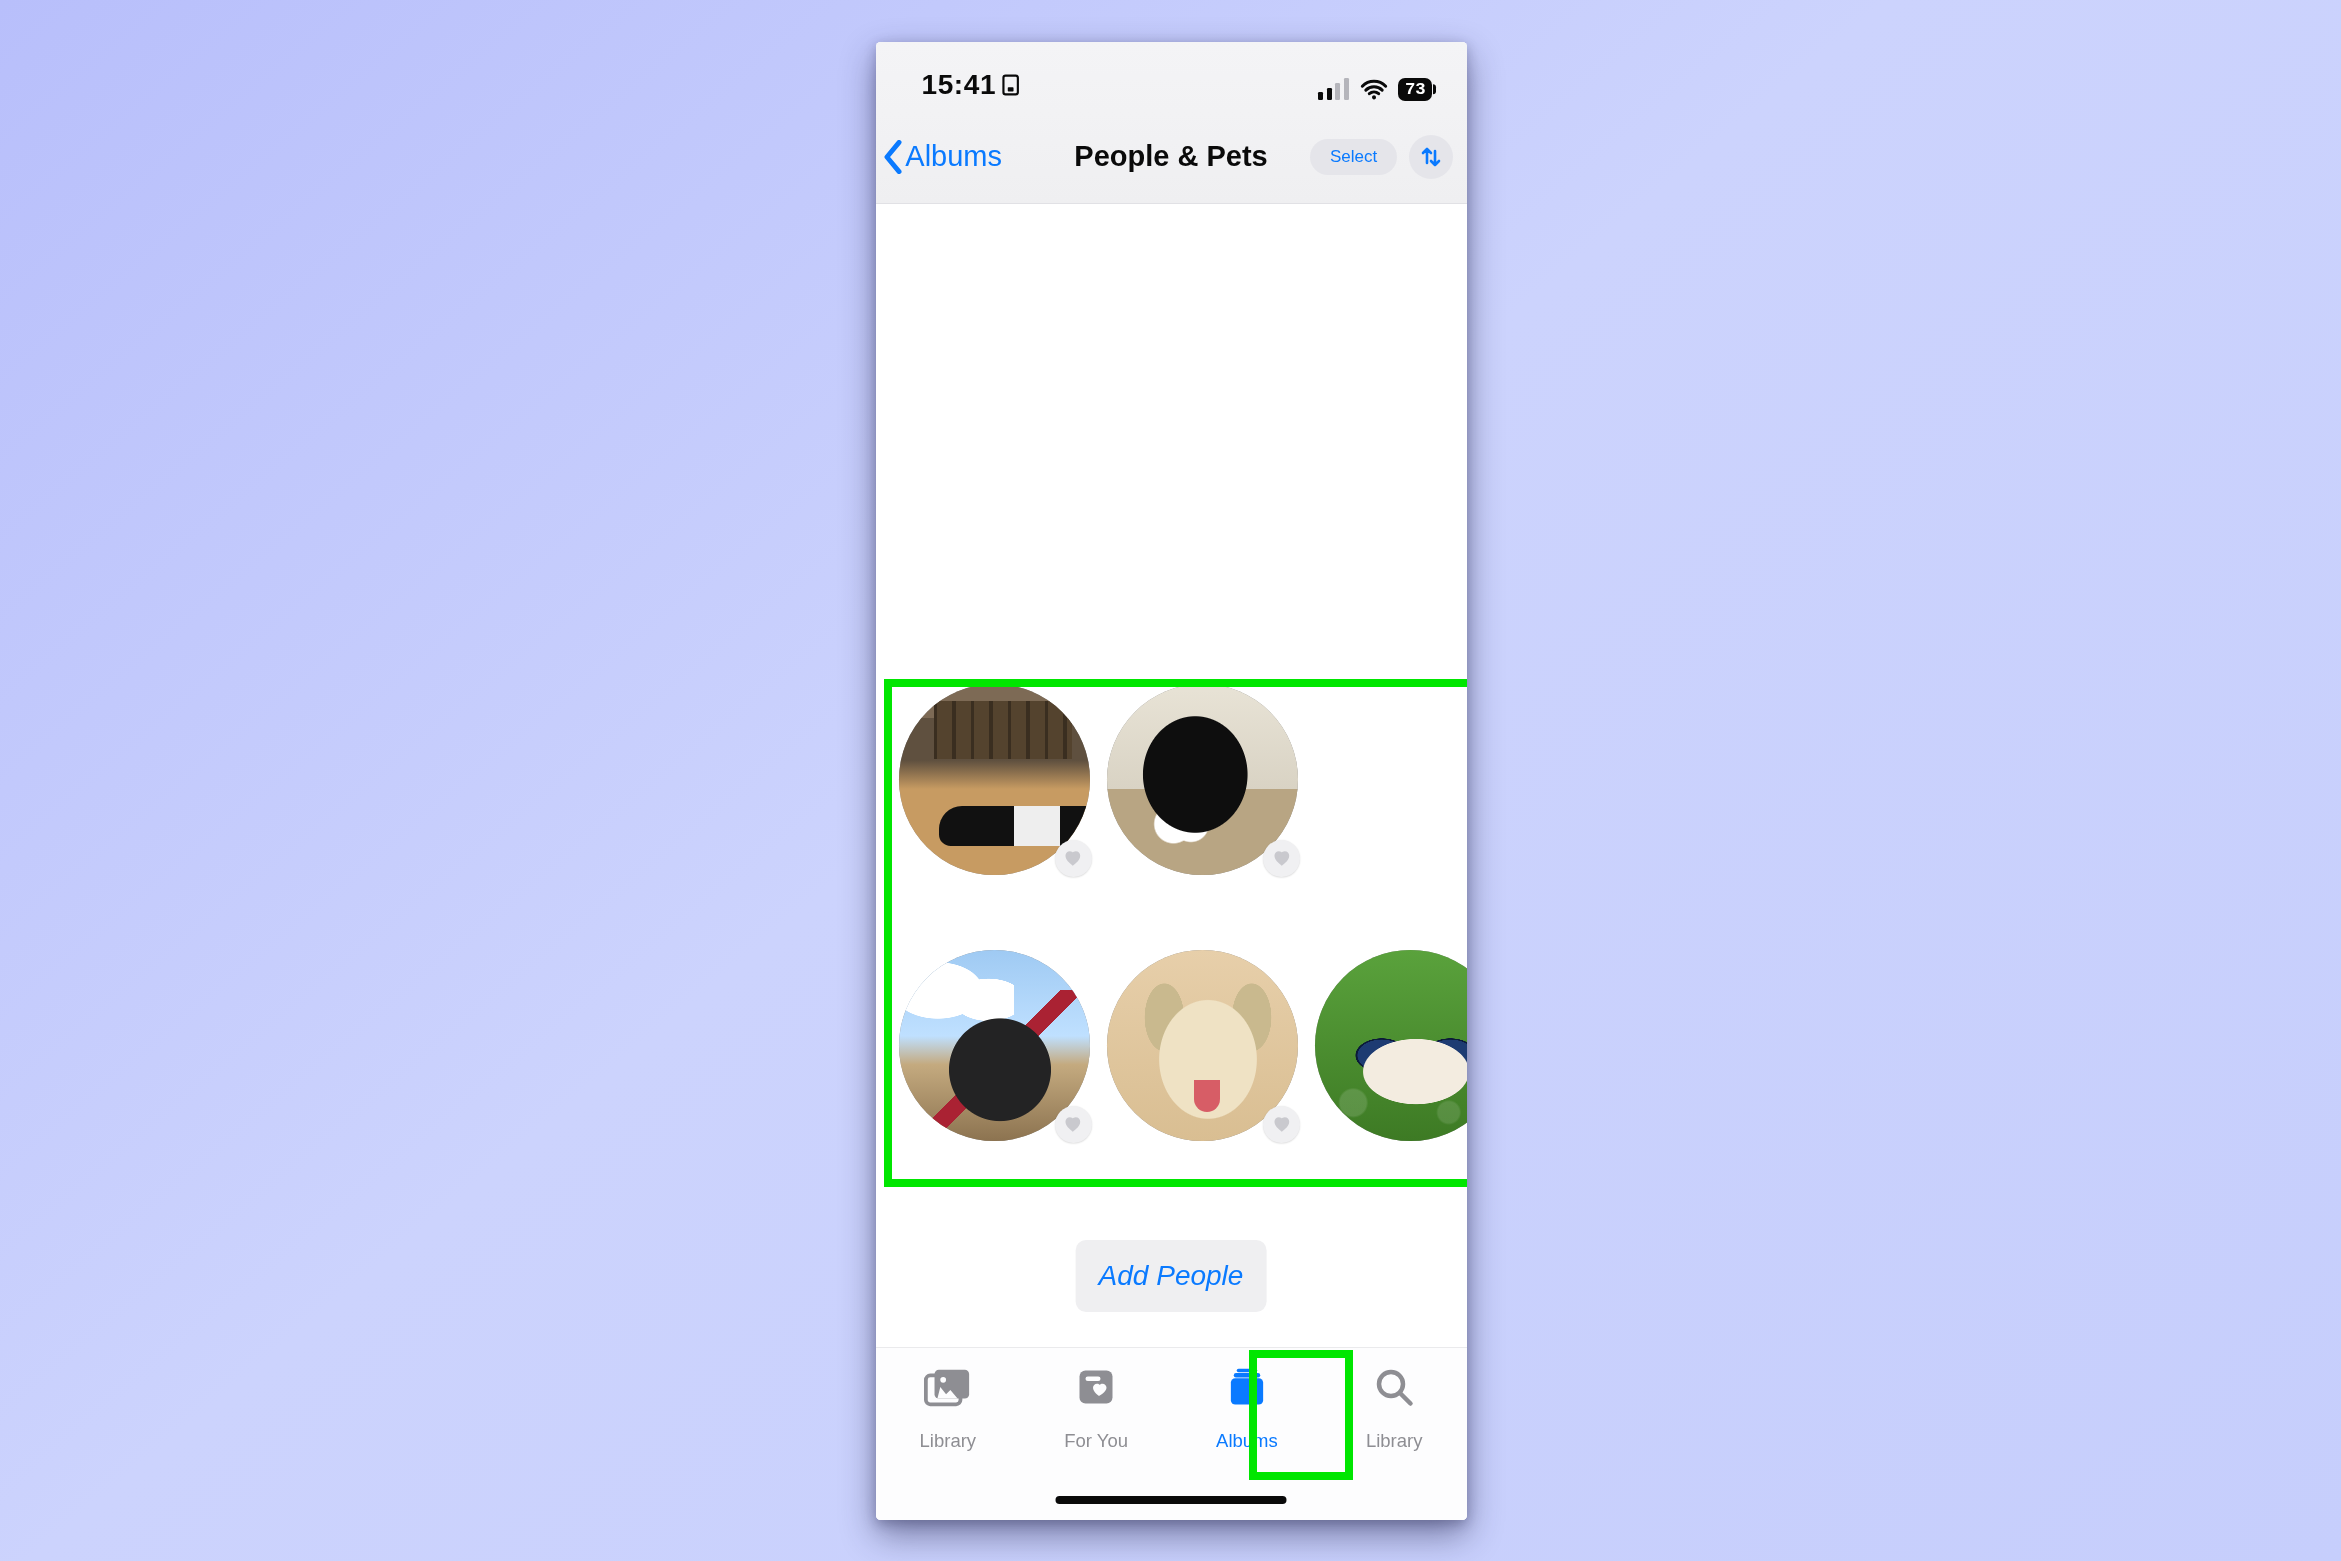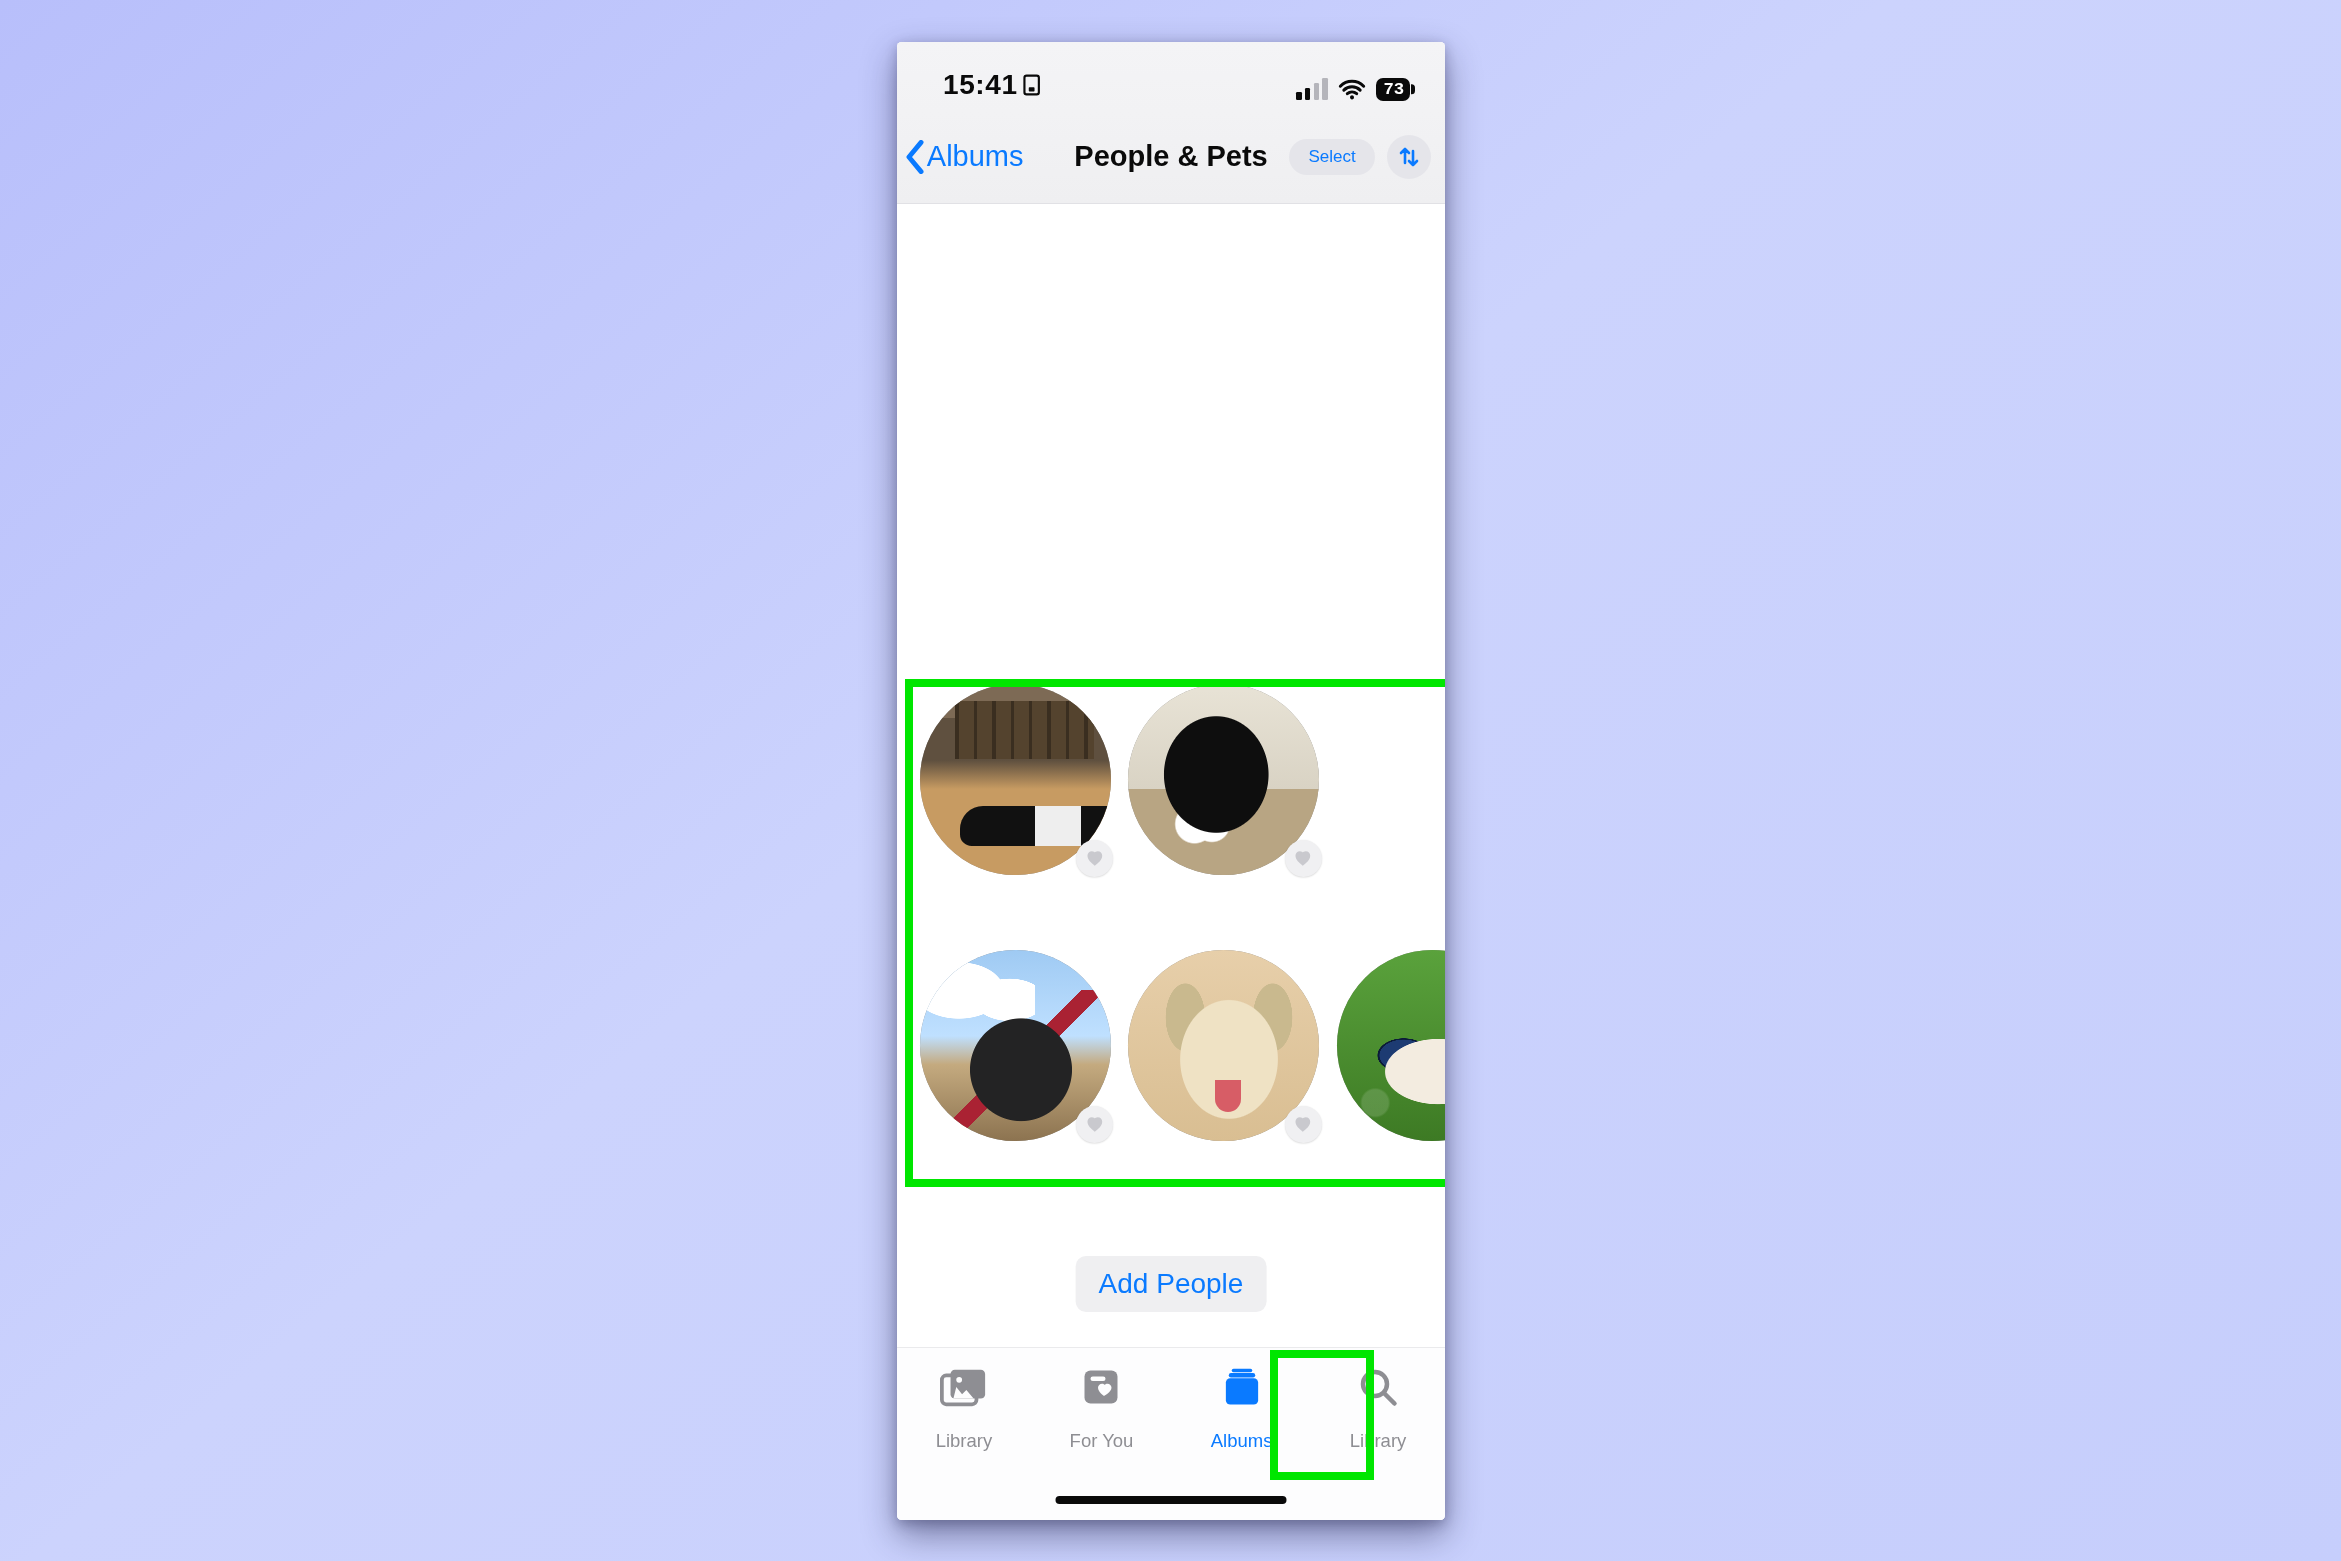--- a/index.html
+++ b/index.html
@@ -10,21 +10,21 @@
     width: 2342px;
     height: 1561px;
     display: flex;
     align-items: center;
     justify-content: center;
     position: relative;
     overflow: hidden;
   }
 
   .phone {
-    width: 548px;
+    width: 591px;
     height: 1478px;
     background: #ffffff;
     border-radius: 4.6px;
     box-shadow: 0 14.5px 35px rgba(20,20,60,.45), 0 3.5px 11.6px rgba(20,20,60,.25);
     position: relative;
     overflow: hidden;
   }
 
   
   .status-bar {
@@ -238,22 +238,23 @@
       radial-gradient(ellipse 14% 10% at 50% 72%,#555 0 60%,transparent 61%);}
 
   .add-people{
     position:absolute;
     left:50%;
     transform:translateX(-50%);
     bottom:208px;
     background:#efeff1;
     color:#0a7aff;
     font-size:28px;
-    padding:12px 23px;
+    padding:20px 23px;
     border-radius:10.4px;
+    font-style:italic;
   }
 
   
   .tab-bar{
     position:absolute;
     left:0;right:0;bottom:0;
     height:173px;
     background:#fdfdfe;
     border-top:0.6px solid #eaeaec;
     display:flex;

